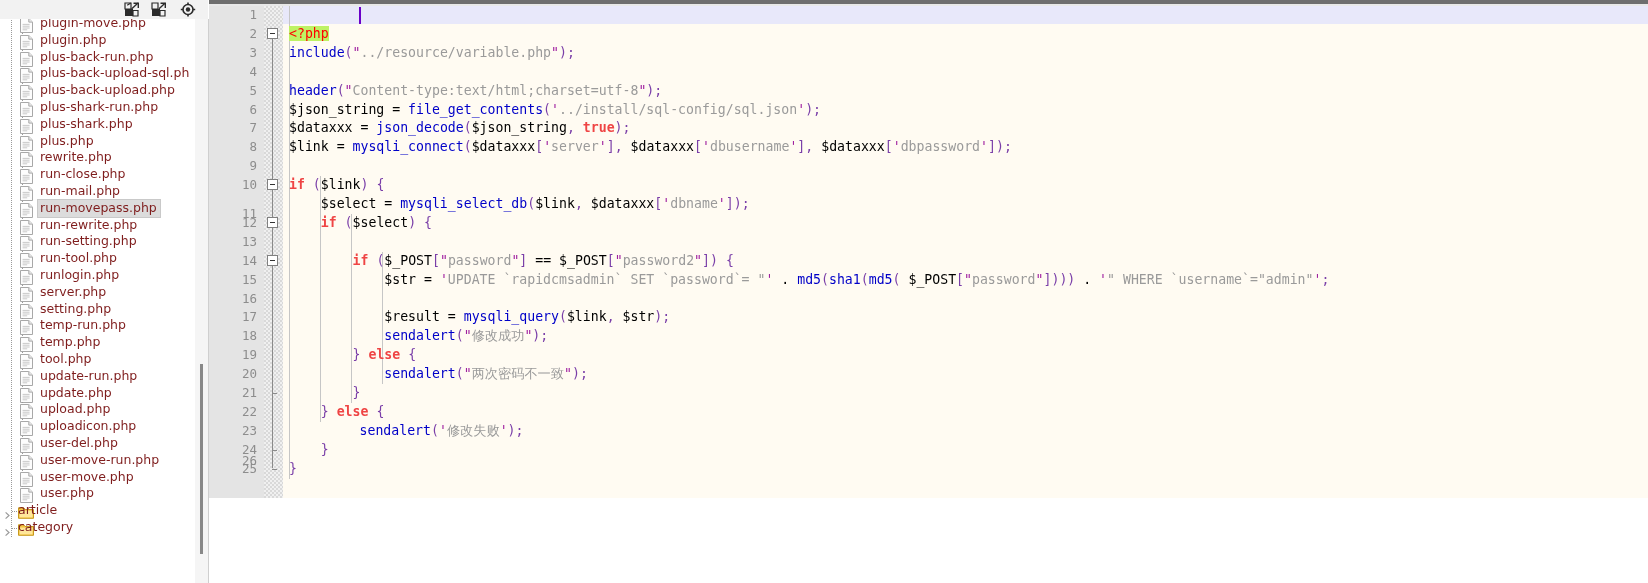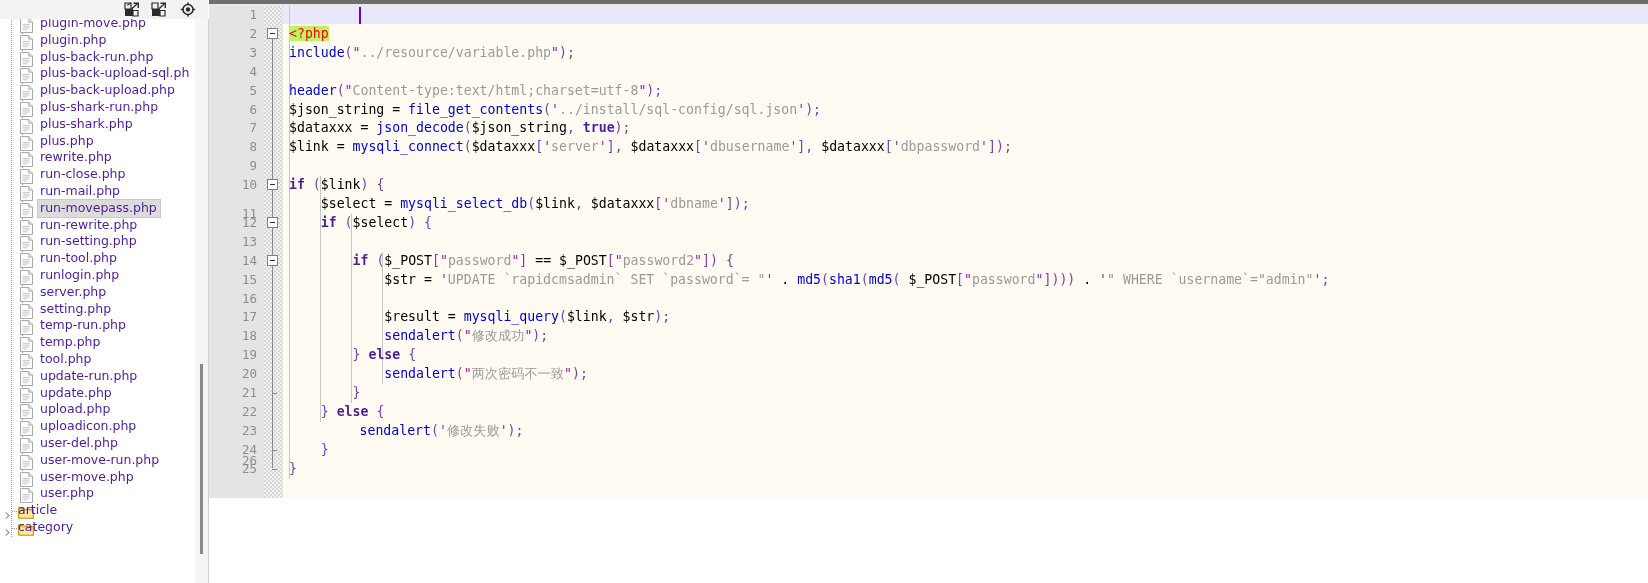--- a/index.html
+++ b/index.html
@@ -50,21 +50,21 @@
     position: absolute;
     left: 0; top: -3px;
     width: 190px;
   }
   .tree-row {
     position: relative;
     height: 16.8px;
     line-height: 16.8px;
     white-space: nowrap;
     font-size: 12.5px;
-    color: #4c1d95;
+    color: #7f1d1d;
     font-family: "DejaVu Sans", sans-serif;
     cursor: default;
   }
   .tree-row.file  { padding-left: 38px; }
   .tree-row.folder{ padding-left: 16px; }
   .tree-row.selected .row-label {
     background: #dcdcdc;
     outline: 1px solid #c9c9c9;
   }
   .row-label {
@@ -236,21 +236,21 @@
     width: 2px; height: 17px;
     background: #6a00c8;
   }
   .indent-guide {
     position: absolute;
     width: 1px;
     background: #c6c6c6;
   }
 
   
-  .kw    { color: #4c1d95; font-weight: bold; }
+  .kw    { color: #ef4444; font-weight: bold; }
   .fn    { color: #0000c8; font-weight: normal; }
   .var   { color: #000000; }
   .str   { color: #9a9a9a; }
   .quo   { color: #a020a0; }
   .punc  { color: #7a3ea8; }
   .php-tag {
     color: #ff0000;
     background: #bef264;
   }
 </style>

